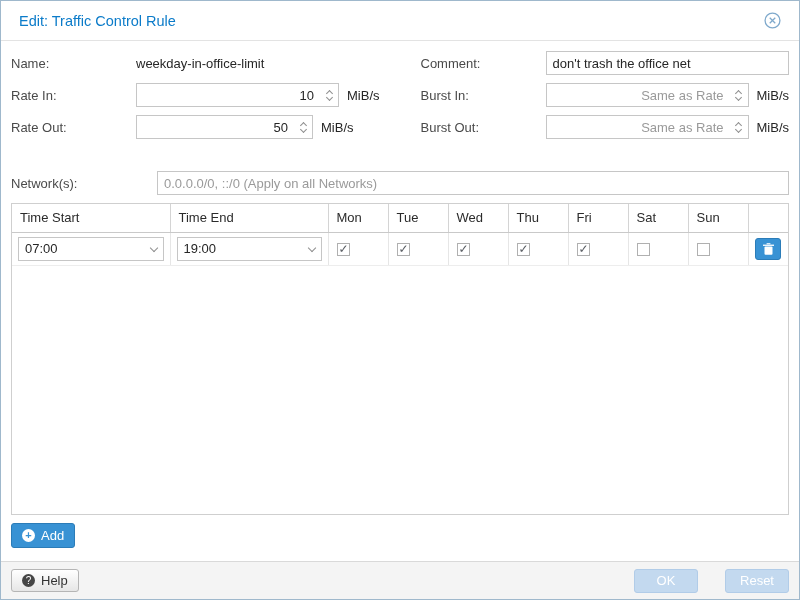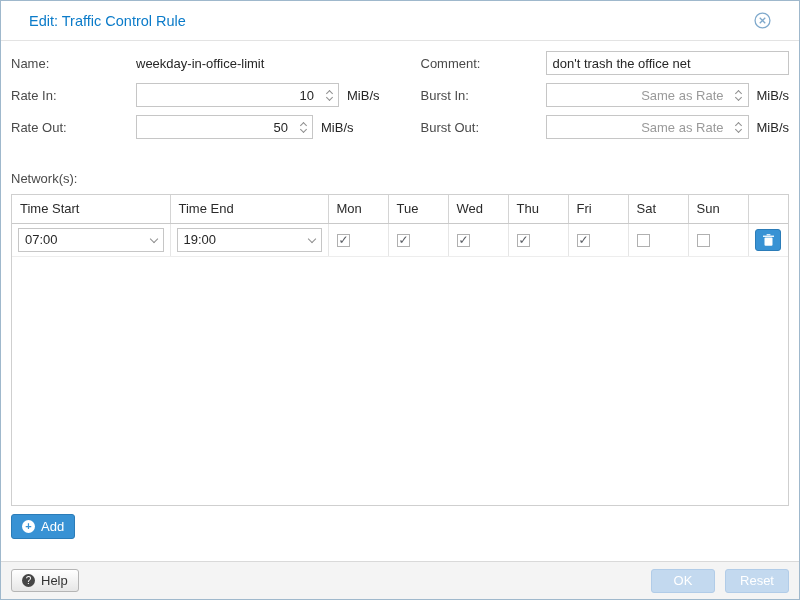--- a/index.html
+++ b/index.html
@@ -4,21 +4,21 @@
 <style>
   * { box-sizing: border-box; margin: 0; padding: 0; }
   html,body { width:800px; height:600px; overflow:hidden; }
   body { font: 13px "Liberation Sans", sans-serif; color:#262626; background:#eaeaea; }
 
   .dialog { width:800px; height:600px; border:1px solid #9fb8cc; background:#fff;
             display:flex; flex-direction:column; }
 
   
   .dlg-header { height:40px; flex:0 0 40px; display:flex; align-items:center;
-                justify-content:space-between; padding:0 28px; background:#fff;
+                justify-content:space-between; padding:0 18px; background:#fff;
                 border-bottom:1px solid #e3e3e3; cursor:default; }
   .dlg-title { font-size:14.5px; color:#0b7bc9; }
   .close-btn { display:flex; align-items:center; cursor:pointer; }
 
   
   .dlg-body { flex:1; padding:10px; display:flex; flex-direction:column; overflow:hidden; }
 
   .form-row { display:flex; margin-bottom:8px;gap:21px; }
   .half { flex:1; display:flex; align-items:center; min-width:0; }
   .half.left { margin-right:20px; }
@@ -83,21 +83,21 @@
 
   
   .dlg-footer { flex:0 0 38px; background:#f4f4f4; border-top:1px solid #d9d9d9;
                 display:flex; align-items:center; justify-content:space-between;
                 padding:0 10px; }
   .help-btn { display:inline-flex; align-items:center; gap:6px;
               background:linear-gradient(#ffffff,#e6e6e6); border:1px solid #b5b5b5;
               border-radius:3px; padding:3px 10px; font:inherit; color:#333; cursor:pointer; }
   .q-icon { width:13px; height:13px; border-radius:50%; background:#454545; color:#fff;
             font-size:10px; line-height:13px; text-align:center; display:inline-block; }
-  .footer-right { display:flex; gap:10px;align-items:flex-end; }
+  .footer-right { display:flex; gap:27px;align-items:flex-end; }
   .ok-btn, .reset-btn { min-width:64px; height:24px; background:#c3d9ef;
               border:1px solid #b1cce8; border-radius:3px; color:#fff; font:inherit;
               cursor:pointer; padding:0 12px; }
 </style>
 </head>
 <body>
 
 <div class="dialog">
 
   <div class="dlg-header">
@@ -168,20 +168,21 @@
             <i class="chev up s"></i>
             <i class="chev down s"></i>
           </span>
         </span>
         <span class="unit">MiB/s</span>
       </div>
     </div>
 
     <div class="form-row" style="margin-top:24px;">
       <span class="lbl" style="align-self:center;">Network(s):</span>
+      <input class="txt flex1" placeholder="0.0.0.0/0, ::/0 (Apply on all Networks)" style="">
     </div>
 
 
     <div class="grid-panel">
       <table class="grid">
         <colgroup>
           <col style="width:158px">
             <col style="width:158px">
           <col style="width:60px">
             <col style="width:60px">

